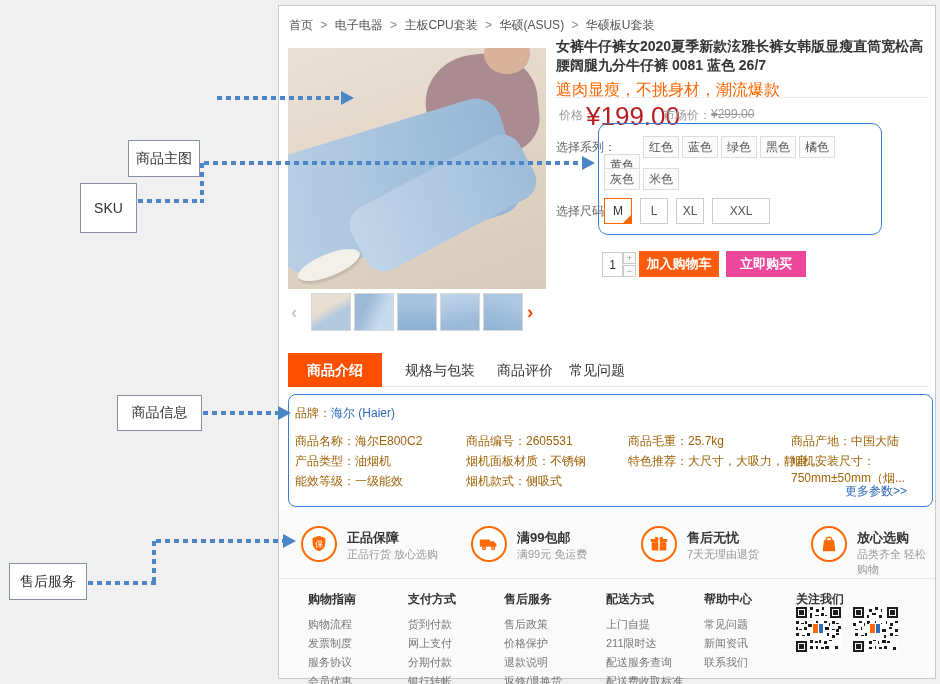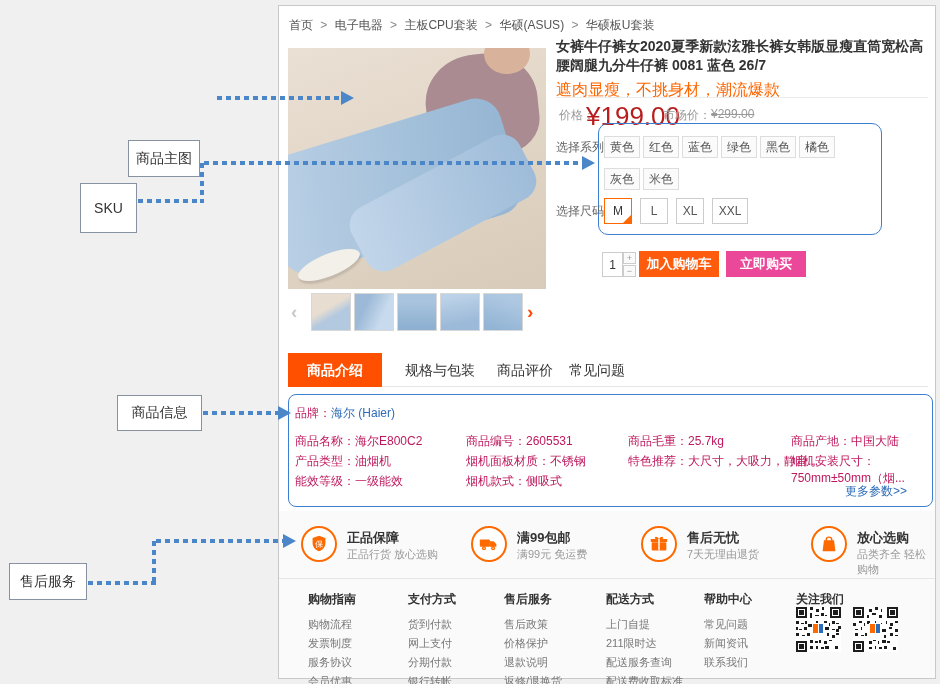--- a/index.html
+++ b/index.html
@@ -44,21 +44,21 @@
   .tip { position:absolute; left:320px; top:280px; font-size:11px; color:#a0a0a0; }
 
   
   .tabbar { position:absolute; left:9px; top:347px; width:640px; height:34px; border-bottom:1px solid #e5e5e5; background:#fff; }
   .tab-active { position:absolute; left:0; top:0; width:94px; height:34px; background:#ff5000; color:#fff; font-size:14px;
     font-weight:bold; text-align:center; line-height:34px; cursor:pointer; }
   .tab { position:absolute; top:0; height:34px; line-height:34px; font-size:14px; color:#333; cursor:pointer; }
 
   
   .info-box { position:absolute; left:9px; top:388px; width:645px; height:113px; border:1px solid #3a7fd2; border-radius:8px; background:#fff; }
-  .ilabel { font-size:12px; color:#be185d; position:absolute; }
+  .ilabel { font-size:12px; color:#a16207; position:absolute; }
   .ilink { color:#2e6bb8; }
   .more { position:absolute; left:566px; top:477px; font-size:12px; color:#2e6bb8; cursor:pointer; }
 
   
   .bottom { position:absolute; left:0; top:505px; width:656px; height:167px; background:#fafafa; }
   .bdiv { position:absolute; left:0; top:572px; width:656px; border-top:1px solid #e6e6e6; }
   .svc-ico { position:absolute; width:36px; height:36px; border:2px solid #ff6a00; border-radius:50%;
     display:flex; align-items:center; justify-content:center; background:#fff; }
   .svc-t { position:absolute; font-size:13px; font-weight:bold; color:#333; }
   .svc-d { position:absolute; font-size:11px; color:#999; }
@@ -115,33 +115,33 @@
     <div class="title">女裤牛仔裤女2020夏季新款泫雅长裤女韩版显瘦直筒宽松高腰阔腿九分牛仔裤 0081 蓝色 26/7</div>
     <div class="promo">遮肉显瘦，不挑身材，潮流爆款</div>
     <div class="hline" style="left:277px;top:91px;width:372px;"></div>
     <span class="abs plabel" style="left:280px;top:101px;">价格：</span>
     <span class="price">¥199.00</span>
     <span class="abs plabel" style="left:384px;top:101px;">市场价：</span>
     <span class="abs plabel mkt" style="left:432px;top:101px;">¥299.00</span>
 
     <div class="sku-outline"></div>
     <span class="abs plabel" style="left:277px;top:133px;color:#666;">选择系列：</span>
-    <span class="sw" style="left:325px;top:130px;">黄色</span>
+    <span class="sw" style="left:325px;top:148px;">黄色</span>
     <span class="sw" style="left:364px;top:130px;">红色</span>
     <span class="sw" style="left:403px;top:130px;">蓝色</span>
     <span class="sw" style="left:442px;top:130px;">绿色</span>
     <span class="sw" style="left:481px;top:130px;">黑色</span>
     <span class="sw" style="left:520px;top:130px;">橘色</span>
     <span class="sw" style="left:325px;top:162px;">灰色</span>
     <span class="sw" style="left:364px;top:162px;">米色</span>
     <span class="abs plabel" style="left:277px;top:197px;color:#666;">选择尺码：</span>
     <span class="sz sel" style="left:325px;top:192px;">M<span class="corner"></span></span>
     <span class="sz" style="left:361px;top:192px;">L</span>
     <span class="sz" style="left:397px;top:192px;">XL</span>
-    <span class="sz" style="left:433px;top:192px;width:36px;">XXL</span>
+    <span class="sz" style="left:433px;top:192px;width:58px;">XXL</span>
 
     <input class="qty" value="1" style="">
     <div class="step" style="top:246px;">+</div>
     <div class="step" style="top:259px;">−</div>
     <button class="btn" style="left:360px;background:#ff5b0d;">加入购物车</button>
     <button class="btn" style="left:447px;background:#ec4899;">立即购买</button>
 
     <div class="tabbar">
       <div class="tab-active">商品介绍</div>
       <div class="tab" style="left:117px;">规格与包装</div>

